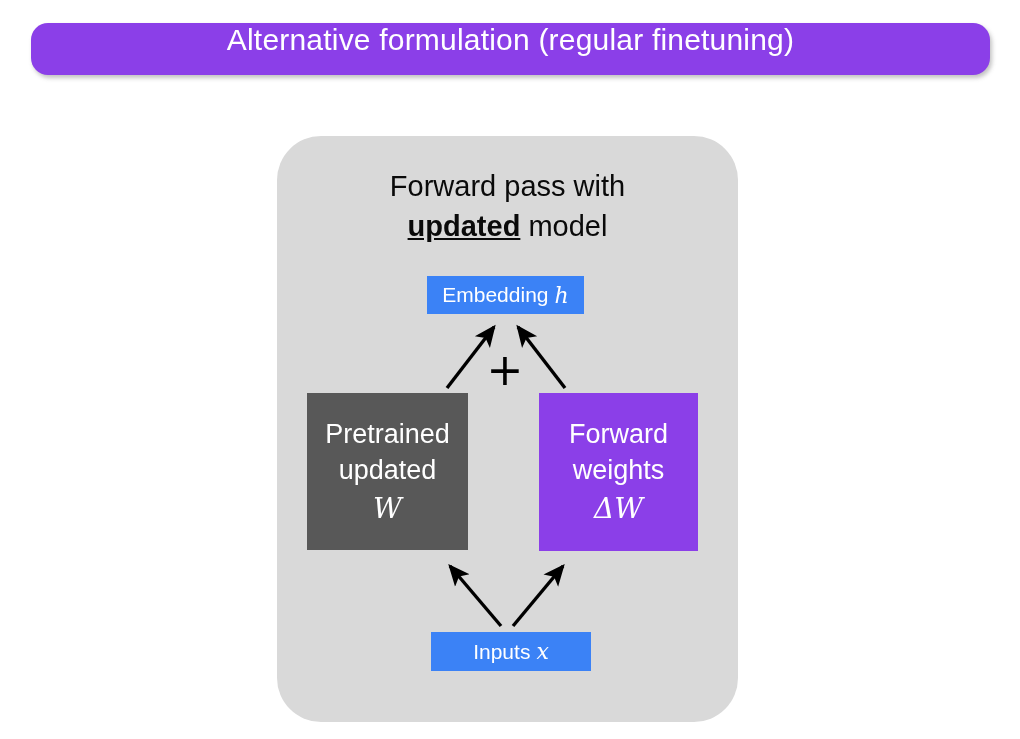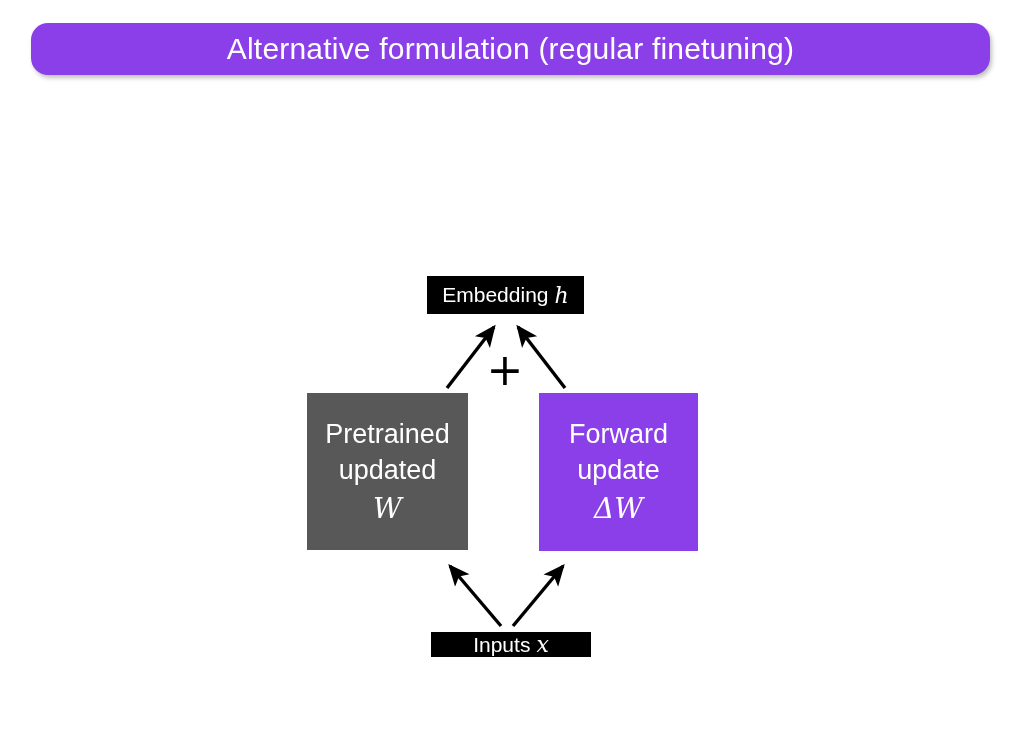--- a/index.html
+++ b/index.html
@@ -23,21 +23,20 @@
   #title-banner {
     position: absolute;
     left: 31px;
     top: 23px;
     width: 959px;
     height: 52px;
     background: #8b3fe8;
     border-radius: 17px;
     box-shadow: 2px 3px 4px rgba(120,120,120,0.45);
     display: flex;
-    align-items: center;
     justify-content: center;
   }
   #title-text {
     color: #ffffff;
     font-size: 30px;
     font-weight: 400;
     letter-spacing: 0.2px;
     white-space: nowrap;
   }
 
@@ -65,41 +64,41 @@
     font-weight: 400;
   }
   #panel-heading .emph {
     font-weight: bold;
     text-decoration: underline;
   }
 
   
   .black-box {
     position: absolute;
-    background: #000000;
+    background: #3b82f6;
     display: flex;
     align-items: center;
     justify-content: center;
     color: #ffffff;
     white-space: nowrap;
   }
 
   #embedding-box {
     left: 427px;
     top: 276px;
     width: 157px;
     height: 38px;
     font-size: 21px;
   }
 
   #inputs-box {
     left: 431px;
     top: 632px;
     width: 160px;
-    height: 25px;
+    height: 39px;
     font-size: 21px;
   }
 
   .mathvar {
     font-family: "DejaVu Serif", "Liberation Serif", serif;
     font-style: italic;
     font-size: 1.05em;
     margin-left: 6px;
   }
 
@@ -168,37 +167,45 @@
 </style>
 </head>
 <body>
 
 <div id="slide">
 
   <div id="title-banner">
     <span id="title-text">Alternative formulation (regular finetuning)</span>
   </div>
 
+  <div id="panel">
+
+    <div id="panel-heading">
+      <div>Forward pass with</div>
+      <div><span class="emph">updated</span><span> model</span></div>
+    </div>
+
+  </div>
 
   <div id="embedding-box" class="black-box">
     <span>Embedding</span>
       <span class="mathvar">h</span>
   </div>
 
   <div id="plus-sign">+</div>
 
   <div id="pretrained-box" class="weight-box">
     <span>Pretrained</span>
     <span>updated</span>
     <span class="weight-sym">W</span>
   </div>
 
   <div id="weightupdate-box" class="weight-box">
     <span>Forward</span>
-    <span>update</span>
+    <span>weights</span>
     <span class="weight-sym">ΔW</span>
   </div>
 
   <div id="inputs-box" class="black-box">
     <span>Inputs</span>
       <span class="mathvar">x</span>
   </div>
 
   <svg id="arrows" viewBox="0 0 1020 739">
     <defs>

